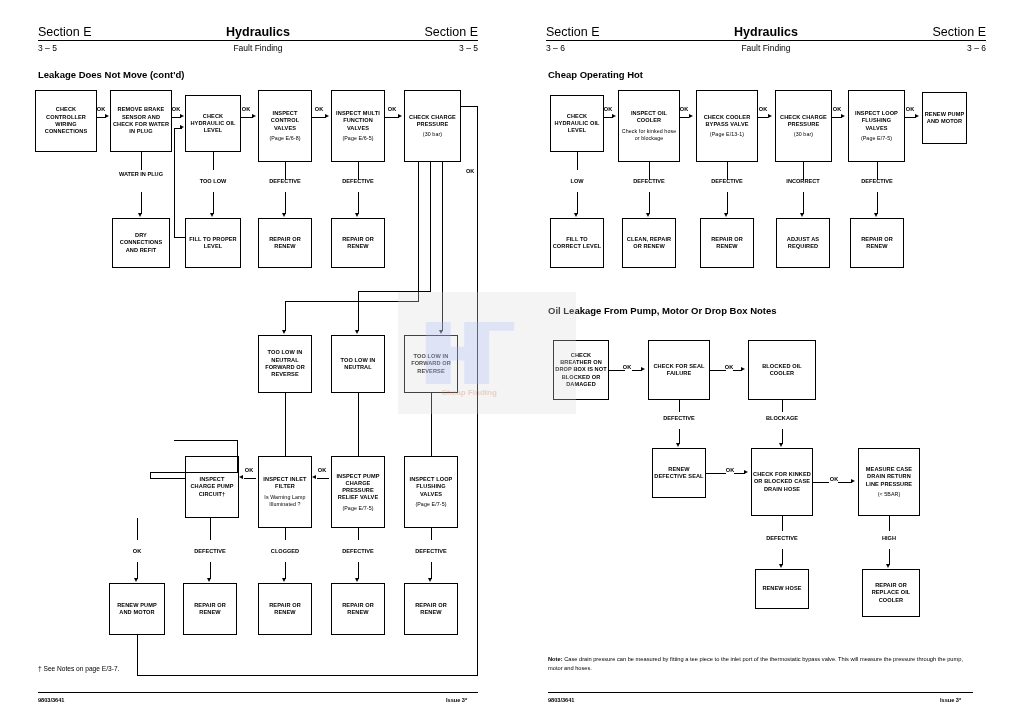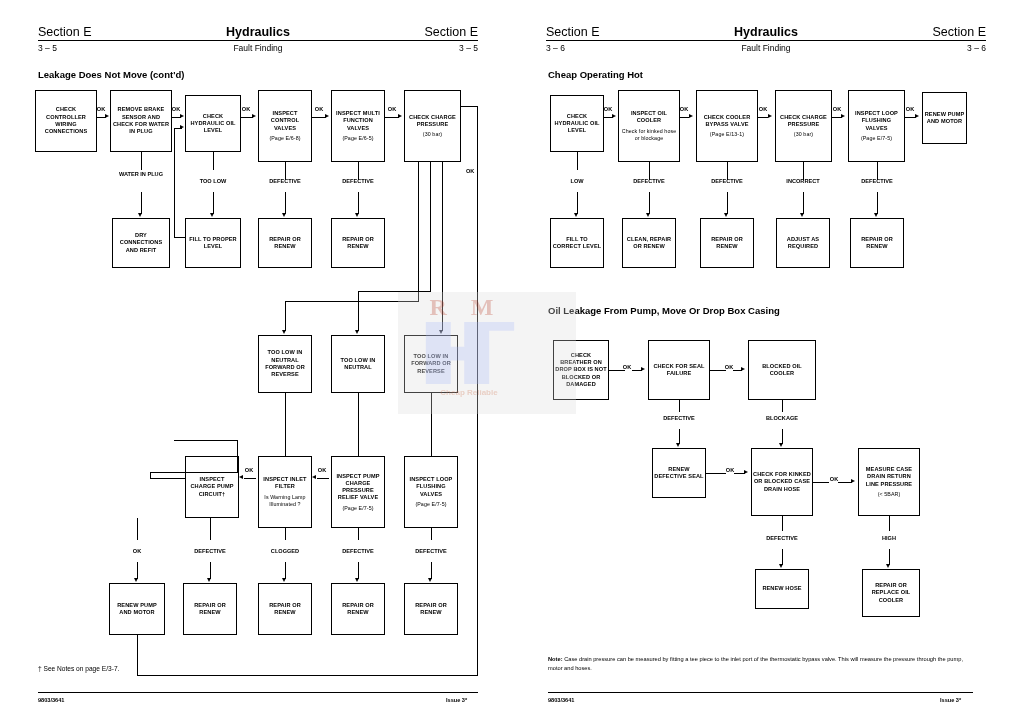--- a/index.html
+++ b/index.html
@@ -362,21 +362,21 @@
     </div>
 
   <div class="ln lnv" style="left:369px;top:162px;height:18px;"></div>
   <div class="lbl lbl-c" style="left:369px;top:178px;">DEFECTIVE</div>
   <div class="ln lnv" style="left:369px;top:192px;height:22px;"></div>
     <div class="arr arr-d" style="left:366.4px;top:213px;"></div>
   <div class="box" style="left:342px;top:218px;width:54px;height:50px;">
       <span>REPAIR OR RENEW</span>
     </div>
 
-  <div class="section-title" style="left:40px;top:305px;">Oil Leakage From Pump, Move Or Drop Box Casing</div>
+  <div class="section-title" style="left:40px;top:305px;">Oil Leakage From Pump, Motor Or Drop Box Notes</div>
 
   <div class="box" style="left:45px;top:340px;width:56px;height:60px;">
       <span>CHECK BREATHER ON DROP BOX IS NOT BLOCKED OR DAMAGED</span>
     </div>
   <div class="box" style="left:140px;top:340px;width:62px;height:60px;">
       <span>CHECK FOR SEAL FAILURE</span>
     </div>
   <div class="box" style="left:240px;top:340px;width:68px;height:60px;">
       <span>BLOCKED OIL COOLER</span>
     </div>
@@ -438,16 +438,15 @@
 
   <div class="note-blk" style="left:40px;top:655px;width:420px;"><b>Note:</b><span> Case drain pressure can be measured by fitting a tee piece to the inlet port of the thermostatic bypass valve. This will measure the pressure through the pump, motor and hoses.</span></div>
 
   <div class="foot-rule" style="left:40px;top:692px;width:425px;"></div>
   <div class="foot-l" style="left:40px;top:697px;">9803/3641</div>
   <div class="foot-r" style="left:432px;top:697px;">Issue 3*</div>
 </div>
 
 <div class="wm">
   <div class="wm-bg"></div>
-  <div class="wm-rm">R M</div>
   <div class="wm-shape"></div>
-  <div class="wm-txt">Cheap Reliable</div>
+  <div class="wm-txt">Cheap Finding</div>
 </div>
 
 </body></html>

